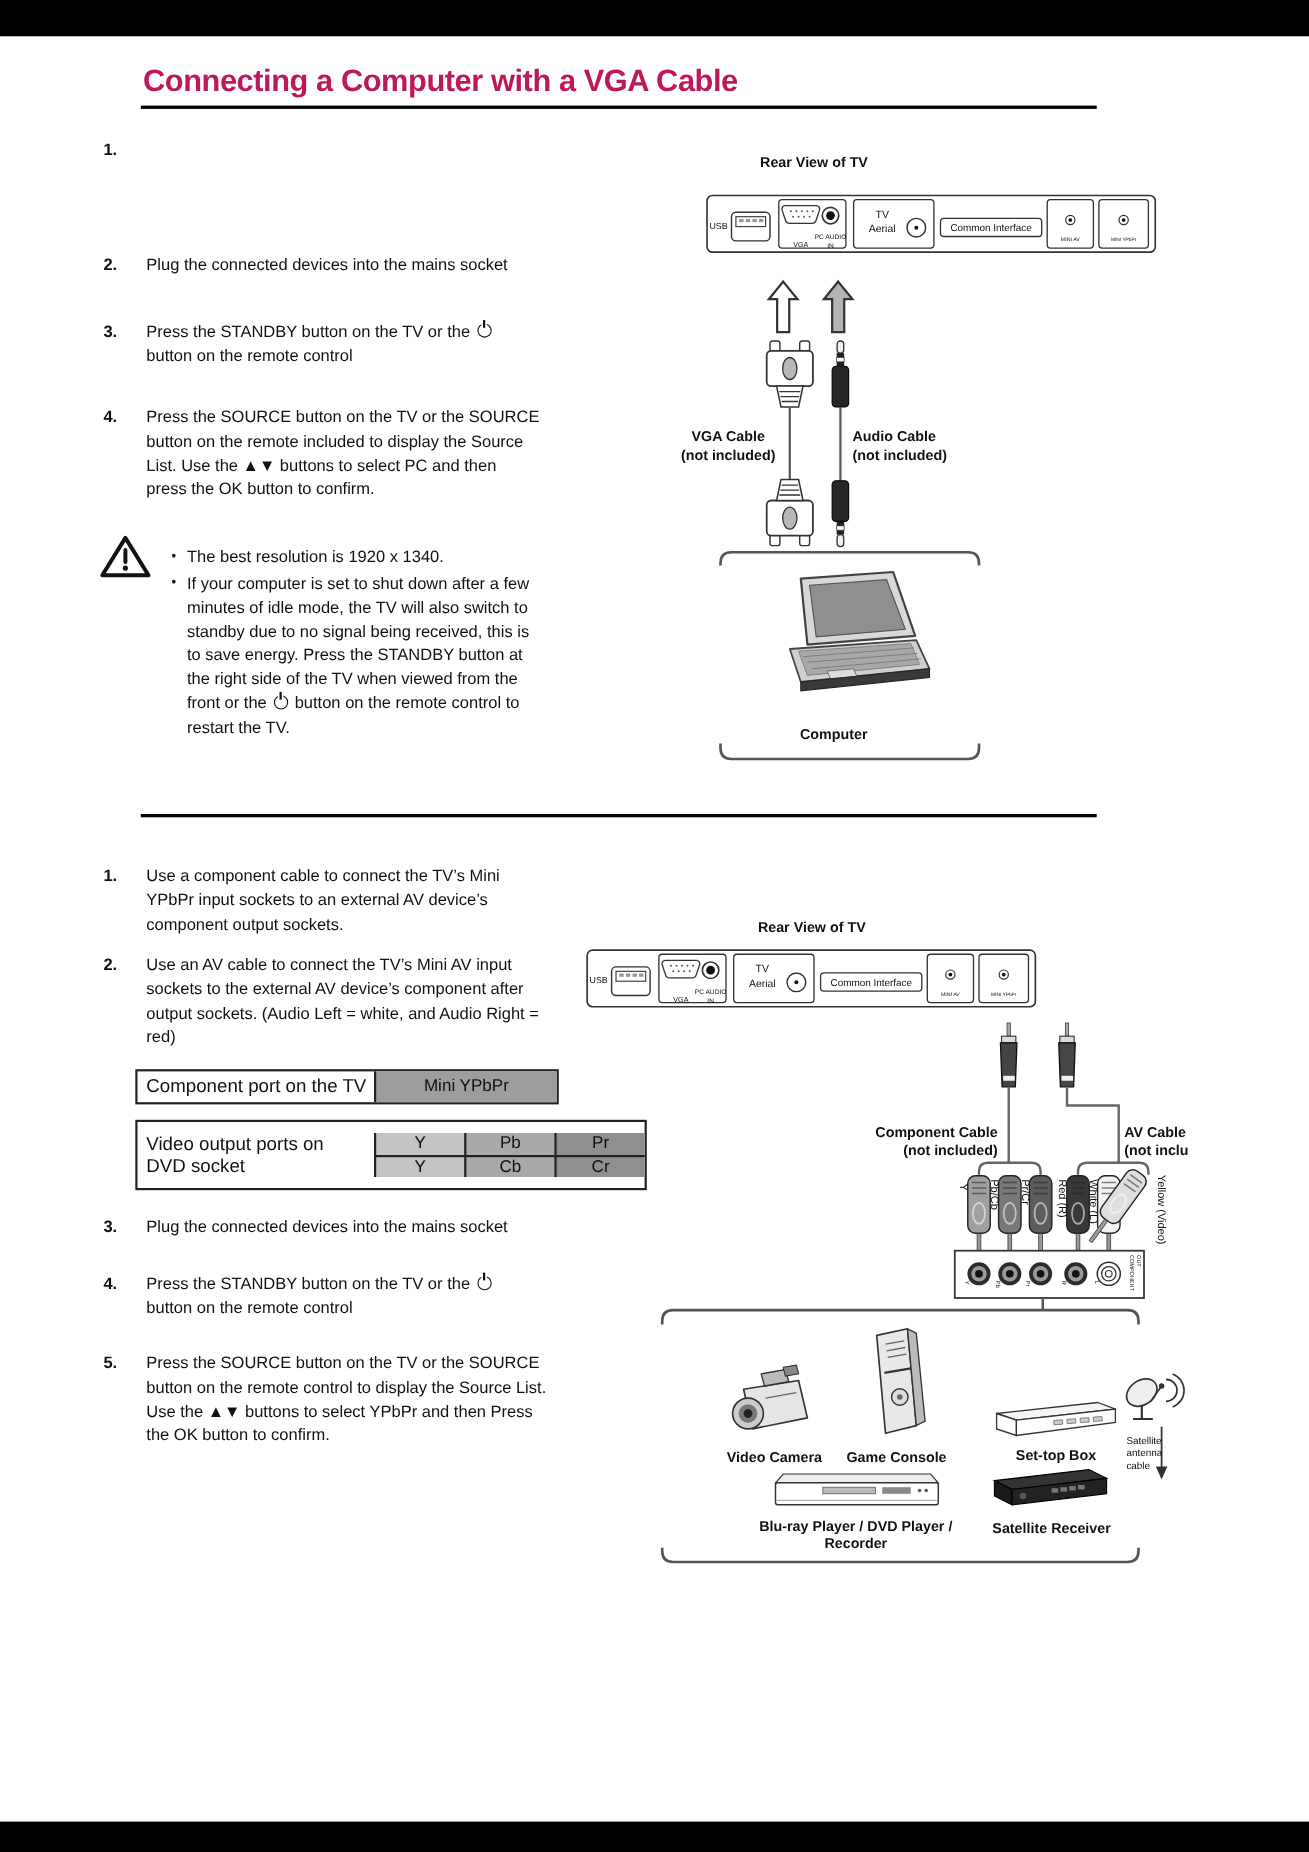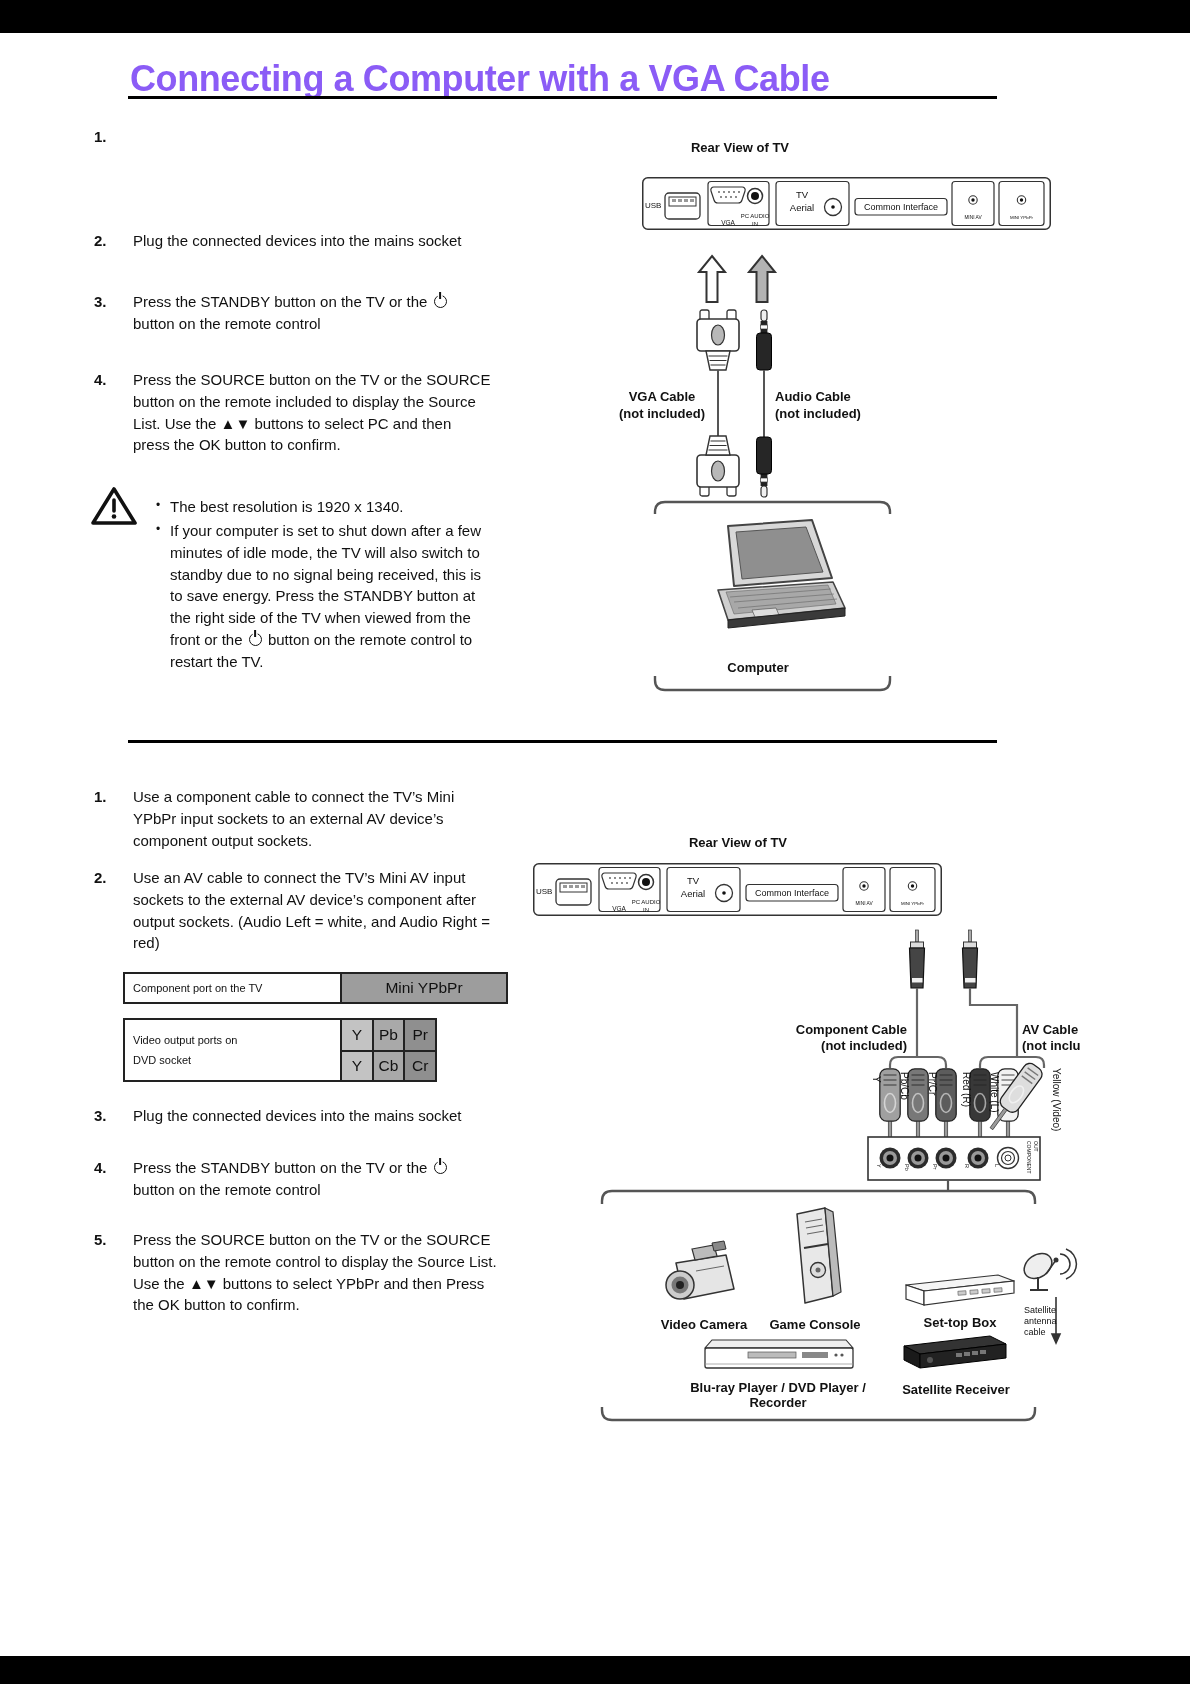--- a/index.html
+++ b/index.html
@@ -1,38 +1,38 @@
 <!DOCTYPE html>
 <html><head>
 <meta charset="utf-8">
 <style>
   html,body{margin:0;padding:0;background:#e8e8e8;}
   .page{position:relative;width:1190px;height:1684px;background:#ffffff;
         font-family:"Liberation Sans",sans-serif;color:#111;overflow:hidden;margin:0 auto;}
   .bar{position:absolute;left:0;width:1190px;background:#000;}
   .bar.top{top:0;height:33px;}
   .bar.bottom{top:1656px;height:28px;}
-  .h1{position:absolute;font-weight:bold;font-size:36px;letter-spacing:-0.4px;color:#8b5cf6;white-space:nowrap;}
+  .h1{position:absolute;font-weight:bold;font-size:28px;letter-spacing:-0.4px;color:#be185d;white-space:nowrap;}
   .rule{position:absolute;left:128px;width:869px;height:3px;background:#000;}
   .step{position:absolute;left:94px;font-size:15px;line-height:21.8px;box-sizing:border-box;padding-left:39px;}
   .step .num{position:absolute;left:0;top:0;font-weight:bold;}
   .b{font-weight:normal;}
   .warn-item{position:absolute;left:150px;width:332px;font-size:15px;line-height:21.8px;box-sizing:border-box;padding-left:20px;}
   .warn-item .dot{position:absolute;left:6px;top:-1px;font-size:12px;}
   .pwr{display:inline-block;width:11px;height:11px;border:1.8px solid #111;border-radius:50%;
        position:relative;vertical-align:-1px;margin:0 2px;}
   .pwr::before{content:"";position:absolute;left:50%;top:-4px;transform:translateX(-50%);
        width:1.8px;height:7px;background:#111;box-shadow:0 0 0 1.5px #fff;}
   .tbl{position:absolute;left:123px;border:2px solid #222;display:flex;box-sizing:border-box;background:#fff;}
   .tbl .lcell{width:215px;box-sizing:border-box;padding-left:8px;display:flex;flex-direction:column;justify-content:center;
-       font-size:11px;line-height:20px;}
+       font-size:17px;line-height:20px;}
   .t1{top:972px;width:385px;height:32px;}
   .t1 .rcell{flex:1;border-left:2px solid #222;background:#9d9d9d;display:flex;align-items:center;justify-content:center;
        font-size:15.5px;}
-  .t2{top:1018px;width:314px;height:64px;}
+  .t2{top:1018px;width:465px;height:64px;align-items:center;}
   .t2 .grid{flex:1;display:grid;grid-template-columns:1fr 1fr 1fr;grid-template-rows:1fr 1fr;}
   .t2 .grid div{border-left:2px solid #222;display:flex;align-items:center;justify-content:center;font-size:15.5px;}
   .t2 .grid div.r2{border-top:2px solid #222;}
   .cell-y{background:#c3c3c3;}
   .cell-pb{background:#a9a9a9;}
   .cell-pr{background:#8f8f8f;}
   .diagram-svg{position:absolute;}
   svg text{font-family:"Liberation Sans",sans-serif;fill:#111;}
   .cap{font-size:13px;font-weight:600;}
   .devcap{font-size:13px;font-weight:600;}

